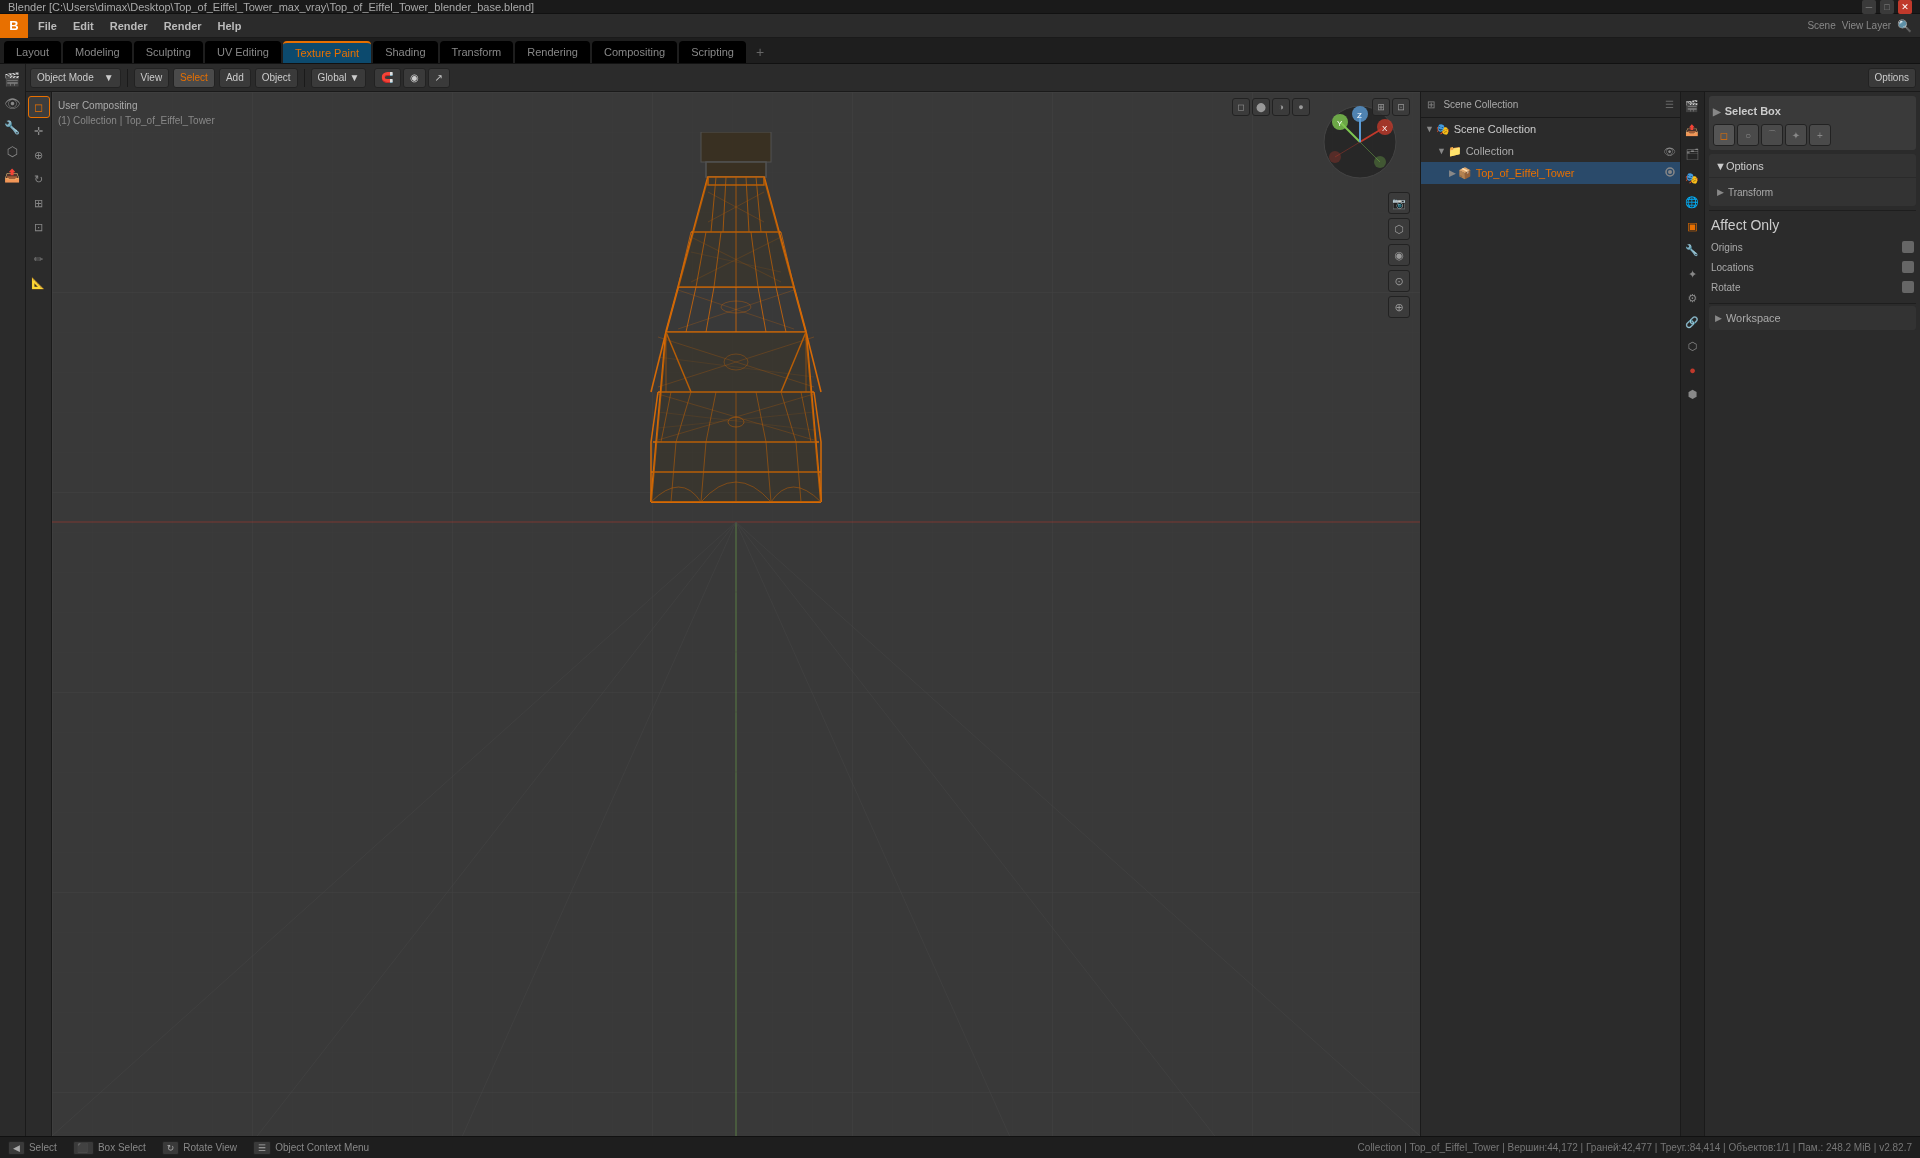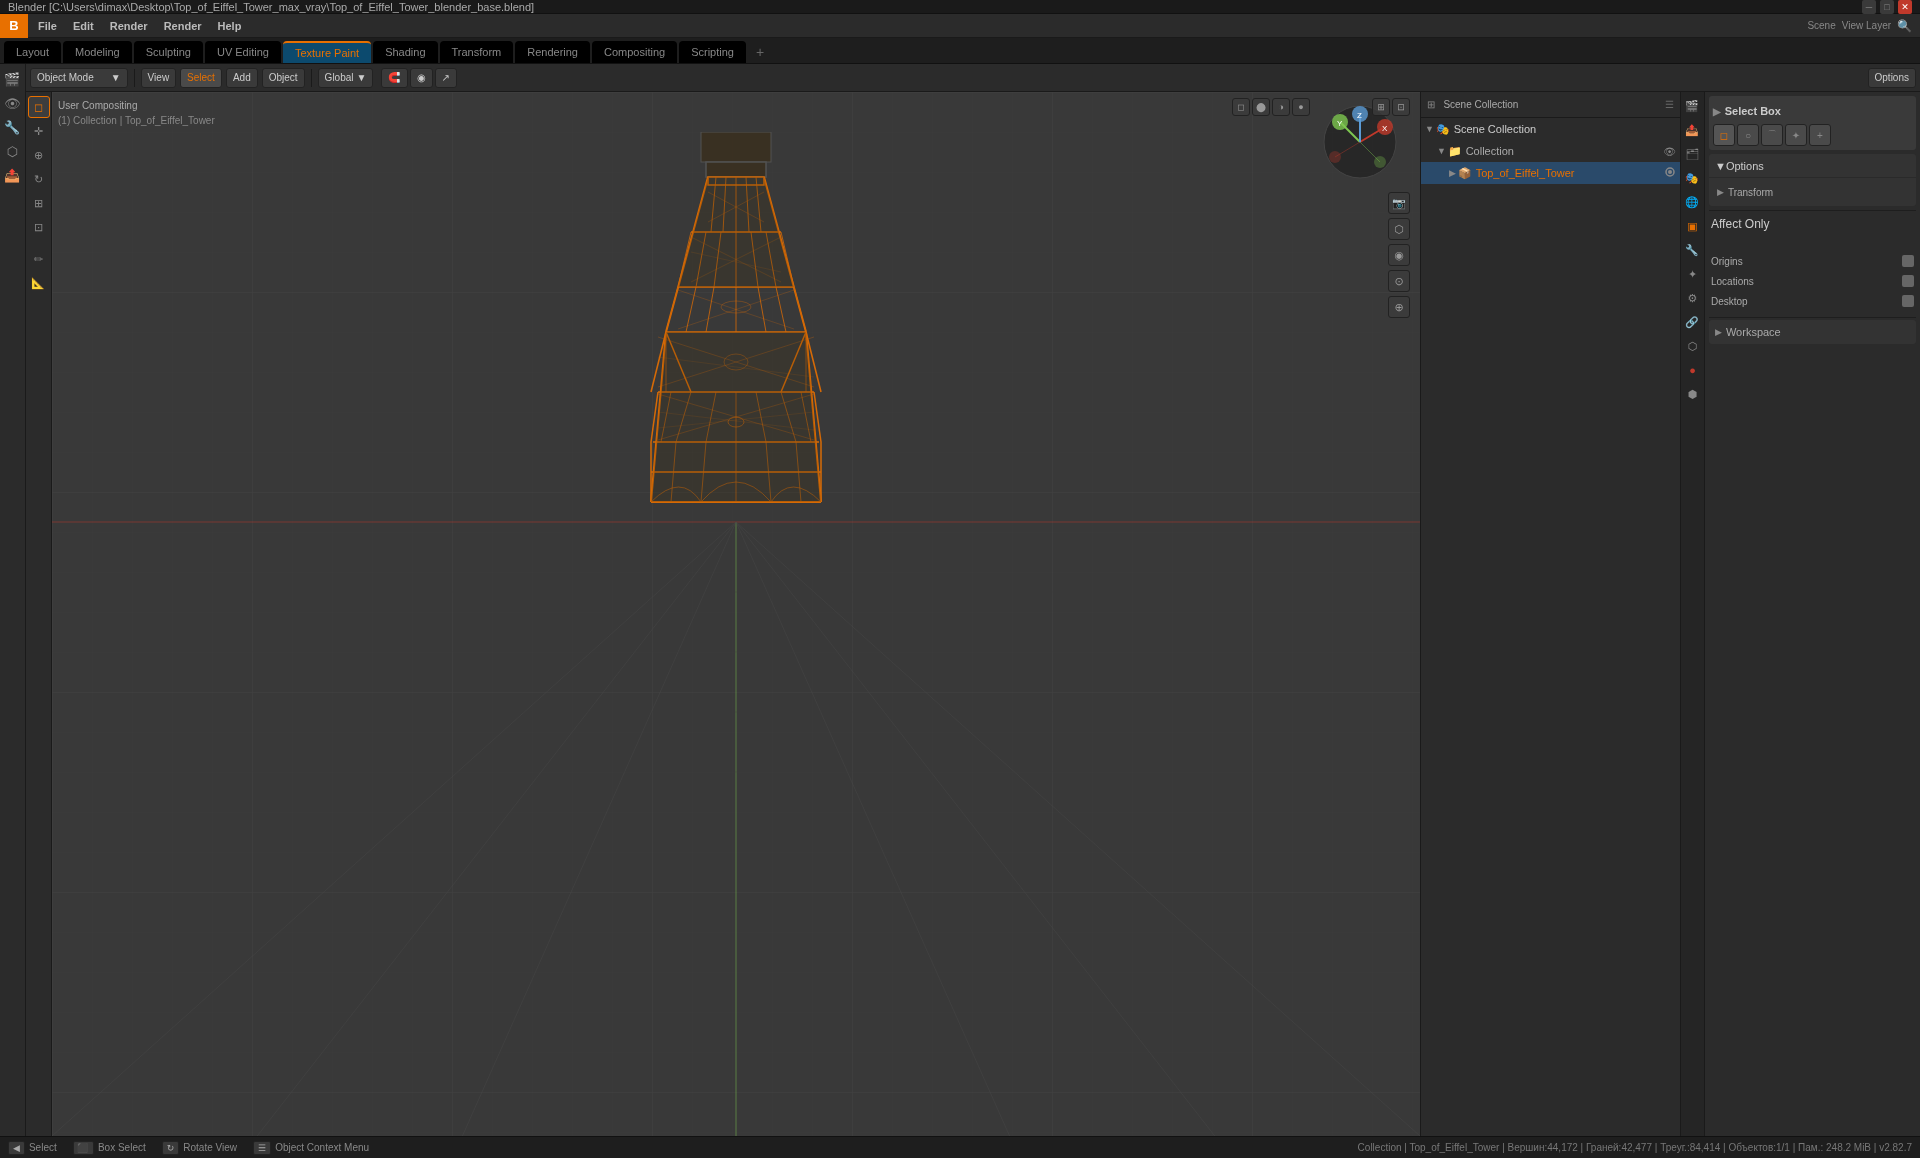--- a/index.html
+++ b/index.html
@@ -138,21 +138,21 @@
     }
     .toolbar-btn {
       padding: 2px 6px;
       background: #3a3a3a;
       border: 1px solid #222;
       border-radius: 3px;
       color: #ccc;
       cursor: pointer;
       font-size: 10px;
       height: 20px;
-      display: flex; align-items: center; gap: 17px; justify-content: flex-end;
+      display: flex; align-items: center; gap: 10px; justify-content: flex-end;
     }
     .toolbar-btn.active { background: #4a4a4a; color: #e87000; }
     .toolbar-divider {
       width: 1px; height: 18px;
       background: #1a1a1a; margin: 0 2px;
     }
     .toolbar-dropdown {
       padding: 2px 6px;
       background: #3a3a3a;
       border: 1px solid #222;
@@ -788,31 +788,31 @@
                 <div class="options-sub-header">
                   <span class="arrow" style="margin-right:4px;font-size:9px;color:#888;">▶</span>
                   <span>Transform</span>
                 </div>
               </div>
             </div>
 
             <div class="hdivider"></div>
 
             <div style="padding:4px 2px;">
-              <div style="color:#ccc;font-size:12px;margin-bottom:20px;">Affect Only</div>
+              <div style="color:#ccc;font-size:14px;margin-bottom:4px;">Affect Only</div>
               <div class="affect-only-row">
                 <span>Origins</span>
                 <div class="toggle-check"></div>
               </div>
               <div class="affect-only-row">
                 <span>Locations</span>
                 <div class="toggle-check"></div>
               </div>
               <div class="affect-only-row">
-                <span>Desktop</span>
+                <span>Rotate</span>
                 <div class="toggle-check"></div>
               </div>
             </div>
 
             <div class="hdivider"></div>
 
             <div class="workspace-section">
               <span class="arrow" style="margin-right:4px;font-size:9px;color:#888;">▶</span>
               <span>Workspace</span>
             </div>

